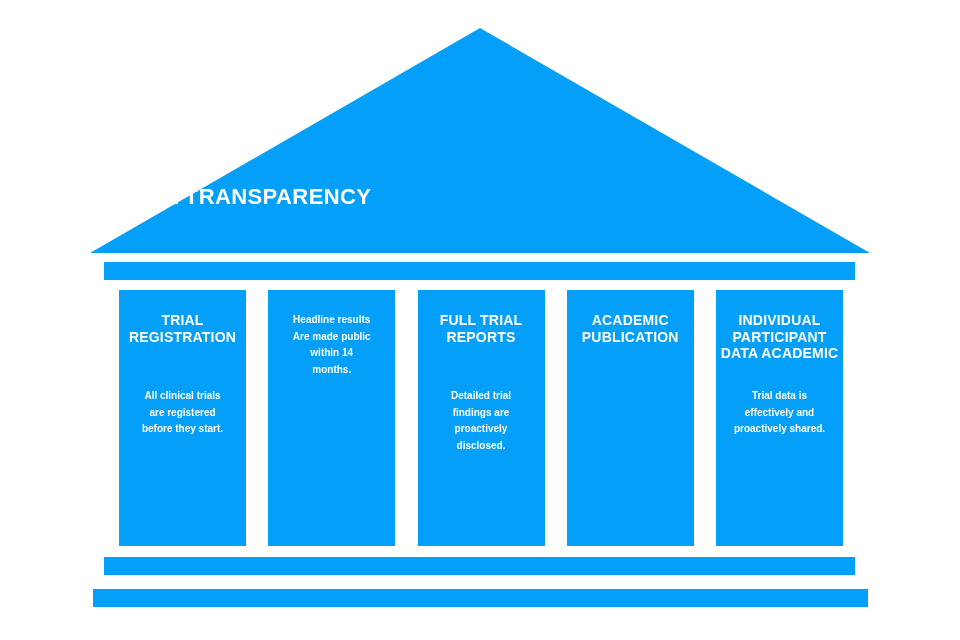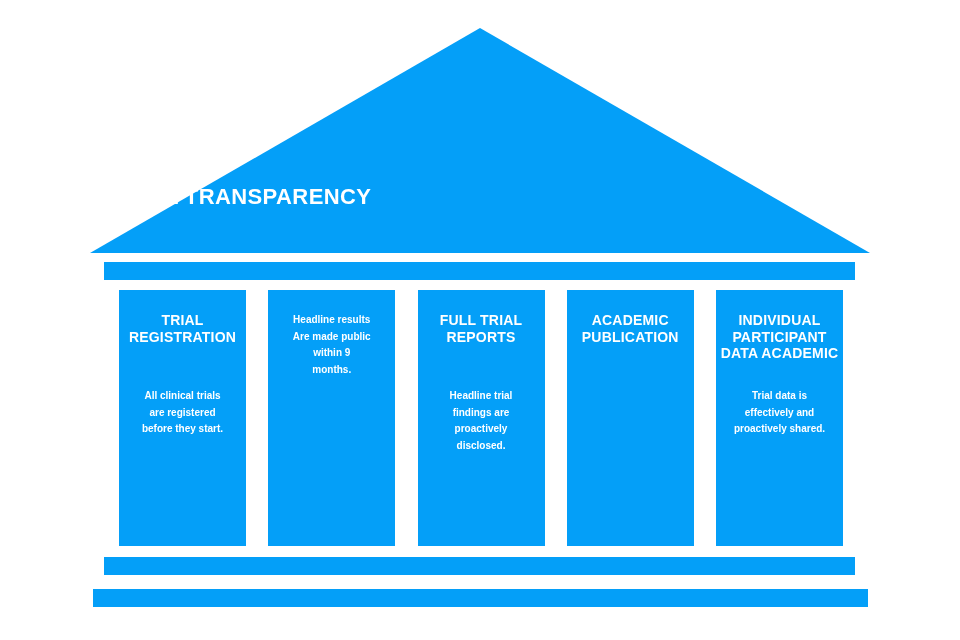--- a/index.html
+++ b/index.html
@@ -110,28 +110,28 @@
       <div class="pillar-head">TRIAL
 REGISTRATION</div>
       <div class="pillar-body">All clinical trials
 are registered
 before they start.</div>
     </div>
 
     <div class="pillar">
       <div class="pillar-body">Headline results
 Are made public
-within 9
+within 14
 months.</div>
     </div>
 
     <div class="pillar">
       <div class="pillar-head">FULL TRIAL
 REPORTS</div>
-      <div class="pillar-body">Headline trial
+      <div class="pillar-body">Detailed trial
 findings are
 proactively
 disclosed.</div>
     </div>
 
     <div class="pillar">
       <div class="pillar-head">ACADEMIC
 PUBLICATION</div>
     </div>
 

